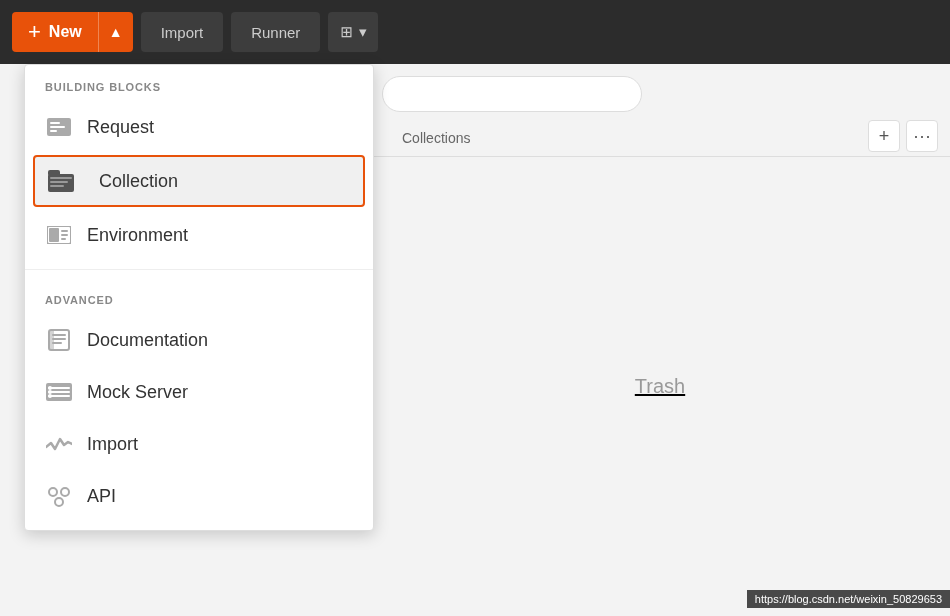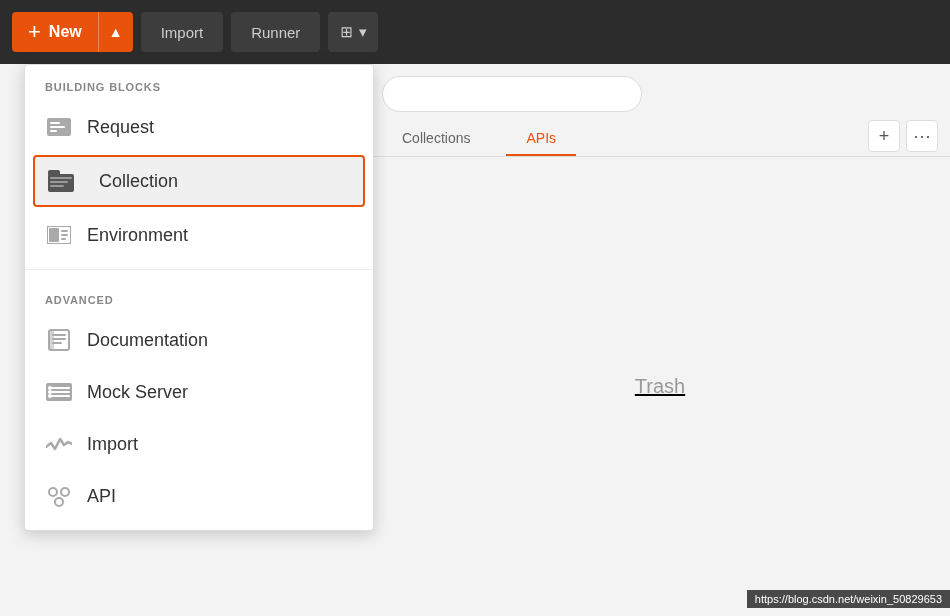--- a/index.html
+++ b/index.html
@@ -318,26 +318,23 @@
     <span>API</span>
   </div>
 </div>
 
 <div style="position:absolute; top:64px; left:370px; right:0; bottom:0; display:flex; flex-direction:column; background:#f3f3f3;">
 
   <div style="padding:12px 12px 0 12px;">
     <div style="background:#fff; border:1px solid #ddd; border-radius:20px; height:36px; width:260px;"></div>
   </div>
 
-  <div style="display:flex; align-items:center; padding: 8px 12px 0 12px; border-bottom:1px solid #ddd; background:#f3f3f3;gap:16px;">
+  <div style="display:flex; align-items:center; padding: 8px 12px 0 12px; border-bottom:1px solid #ddd; background:#f3f3f3;">
     <div class="tab-item">
       <span>Collections</span>
-    </div>
-    <div class="tab-item active">
-      <span>APIs</span>
     </div>
     <div style="margin-left:auto; display:flex; gap:6px; padding-bottom:4px;">
       <button class="tab-action-btn">+</button>
       <button class="tab-action-btn">···</button>
     </div>
   </div>
 
   <div class="trash-area">
     <span class="trash-text">Trash</span>
   </div>

